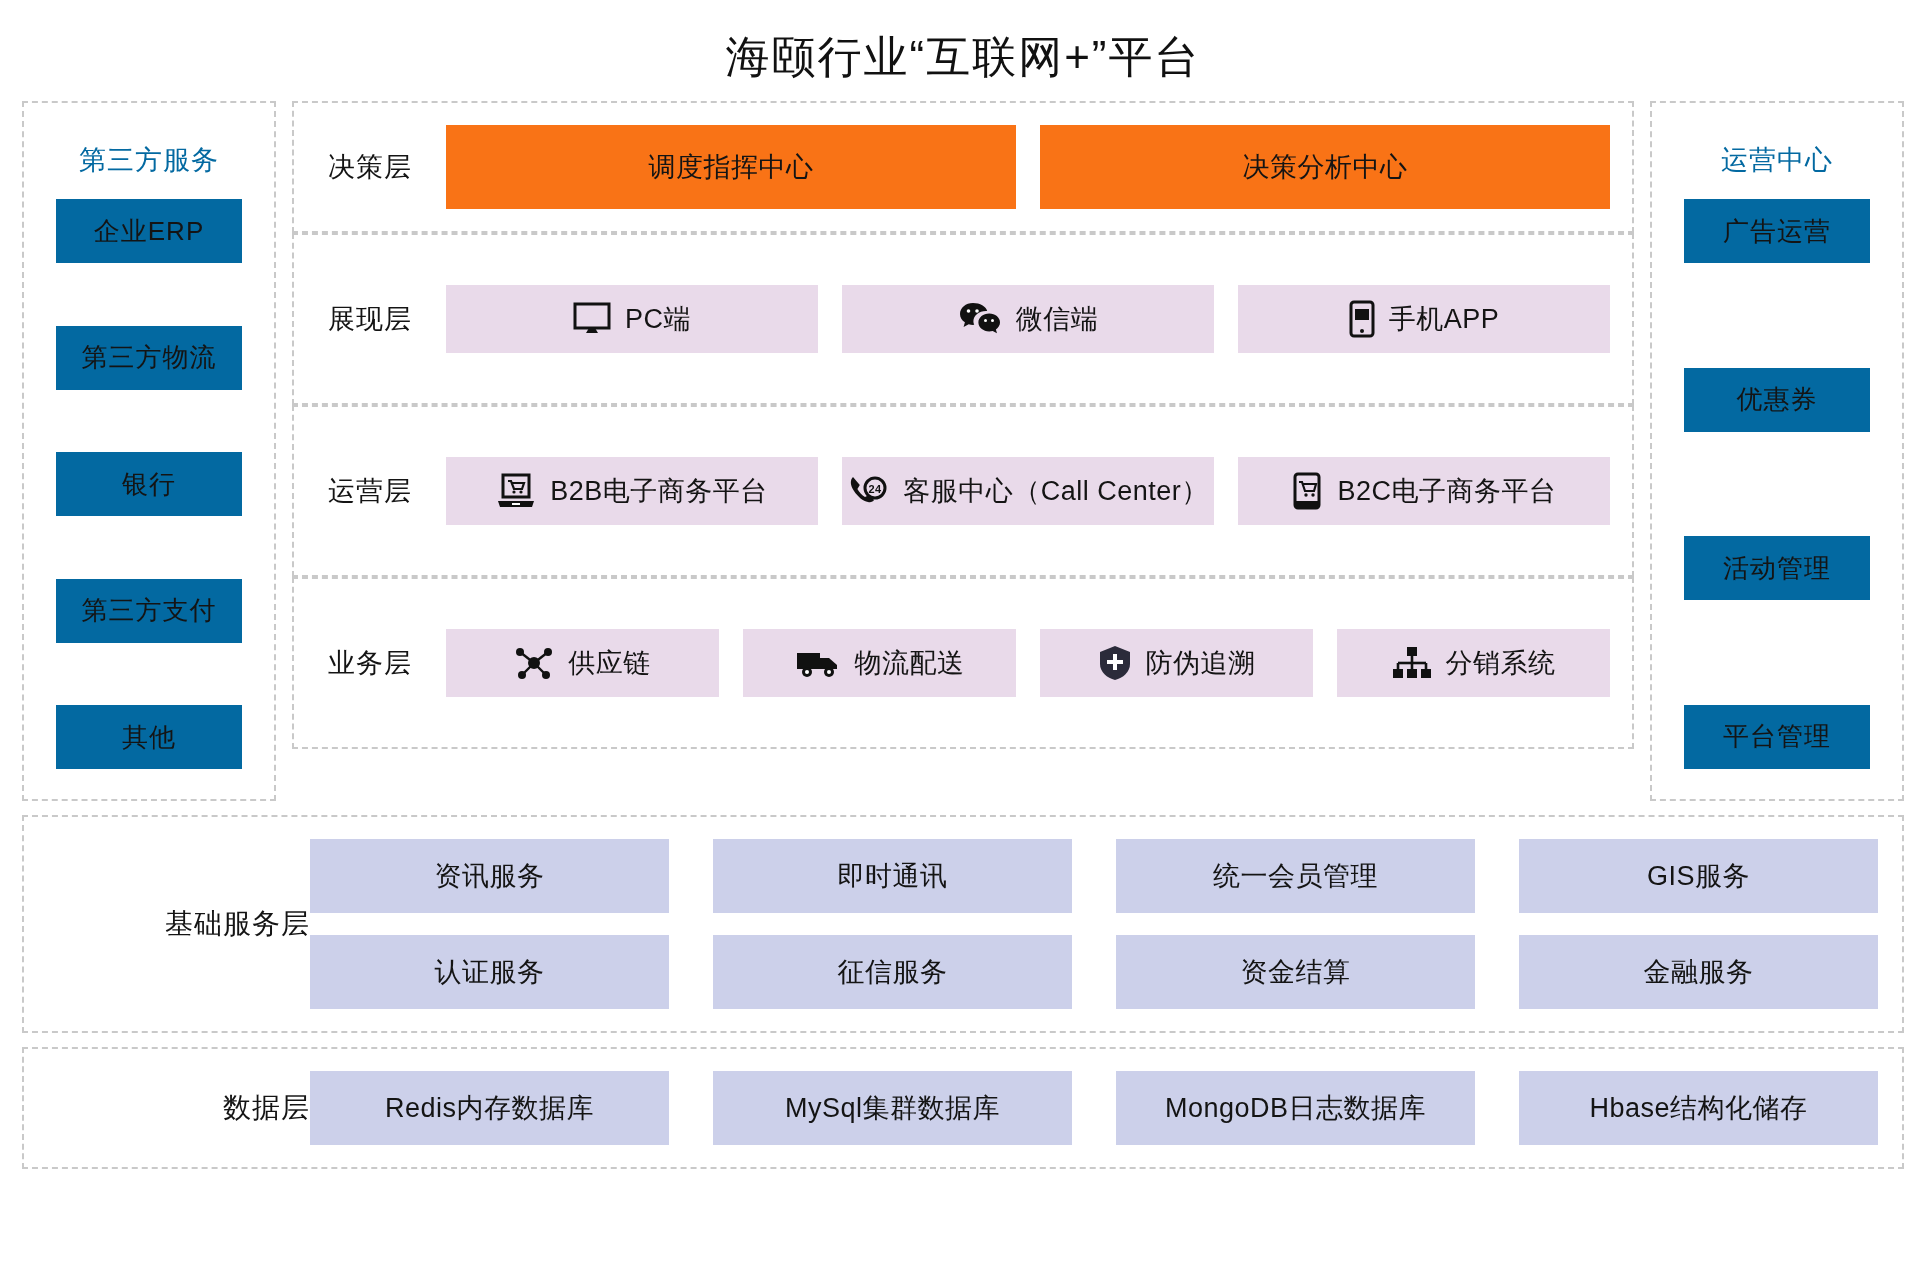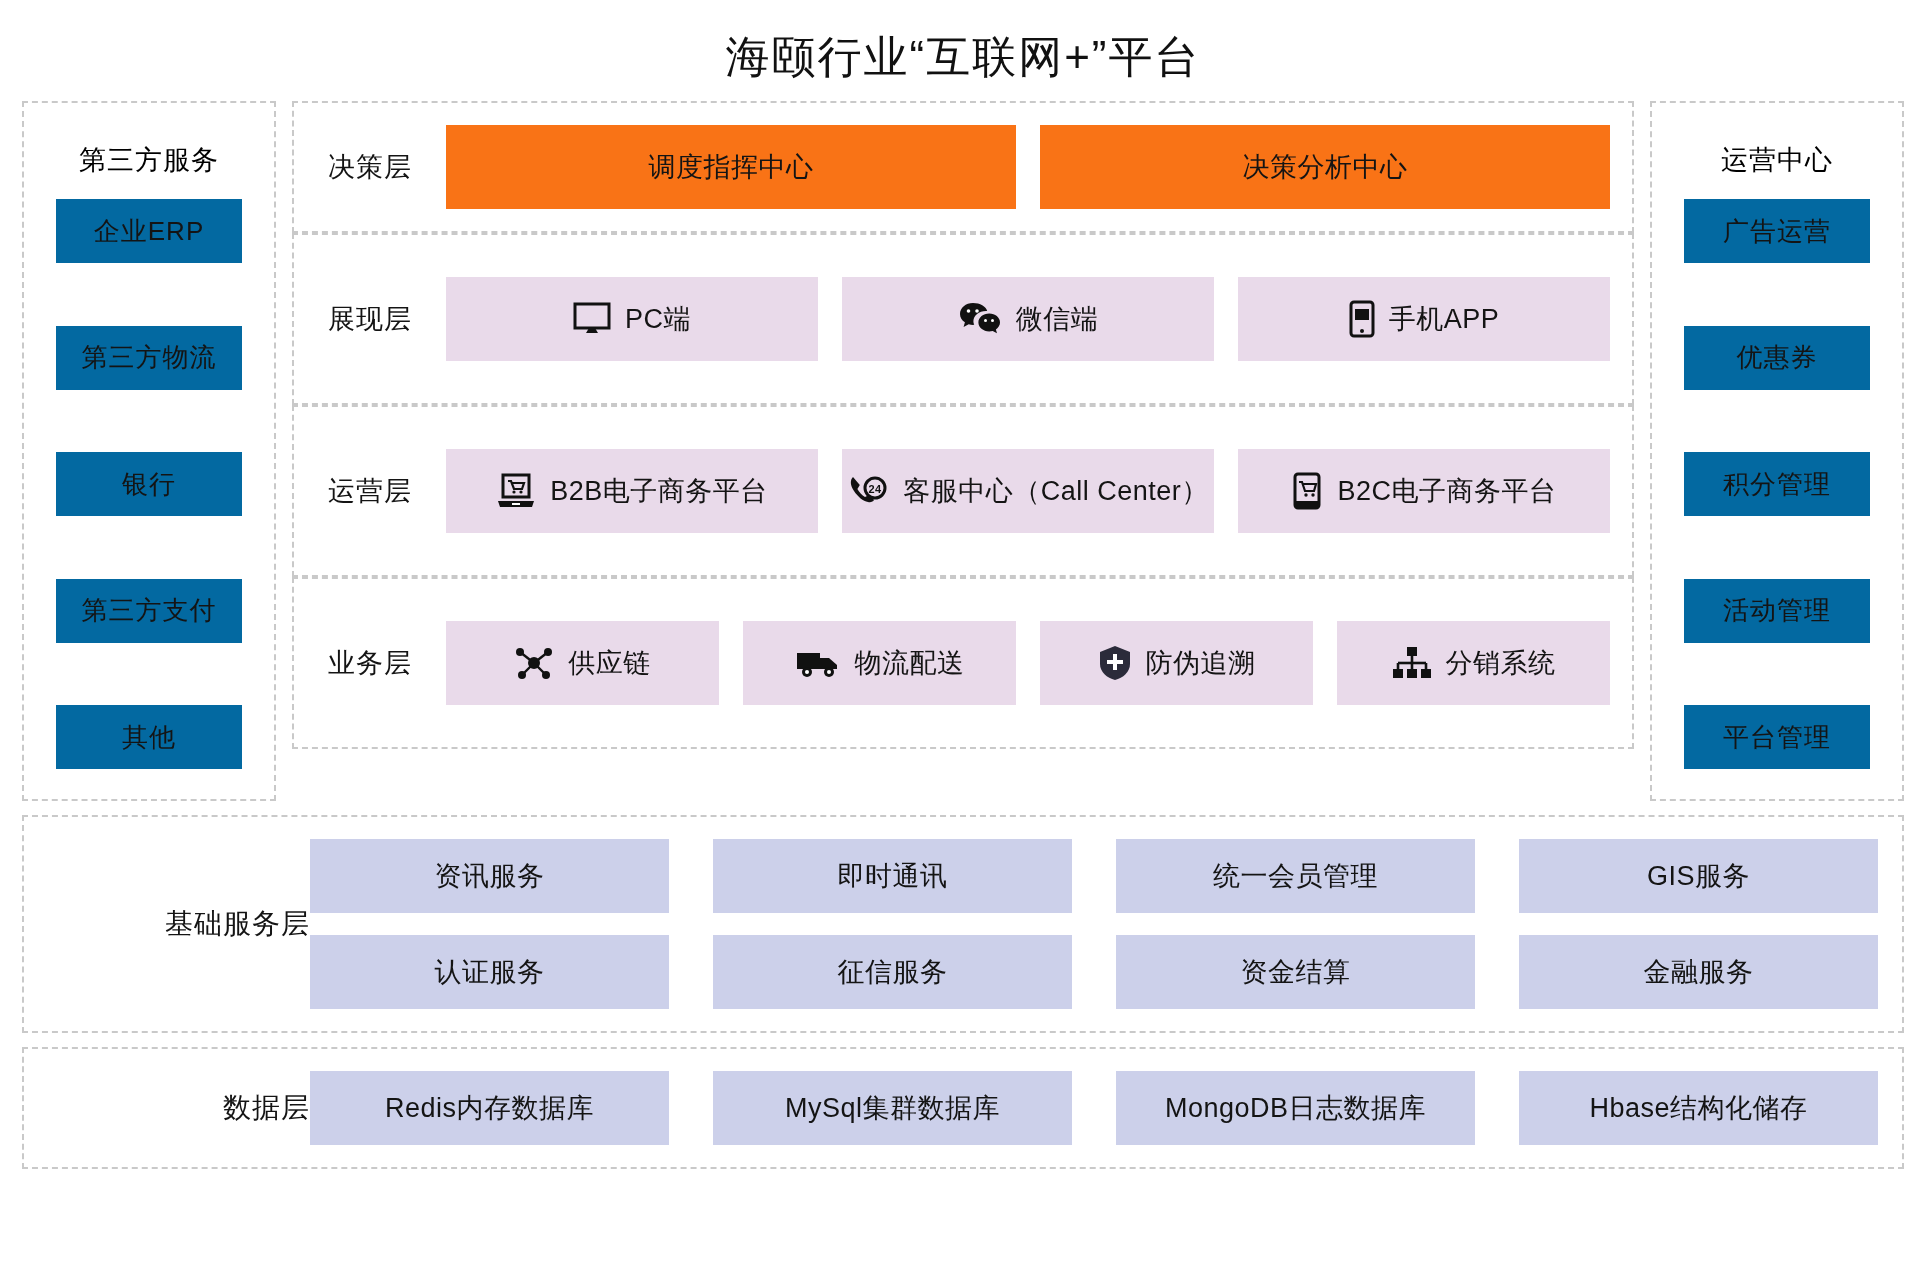--- a/index.html
+++ b/index.html
@@ -45,21 +45,21 @@
     display: flex;
     flex-direction: column;
     align-items: center;
     padding: 18px 0 18px 0;
   }
   .side-title {
     font-size: 27px;
     height: 78px;
     line-height: 78px;
     text-align: left;
-    color: #000000;
+    color: #0369a1;
     letter-spacing: 1px;
   }
   .side-chips {
     flex: 1;
     display: flex;
     flex-direction: column;
     justify-content: space-between;
     width: 100%;
     padding: 0 32px 12px 32px;
   }
@@ -107,21 +107,21 @@
     display: flex;
     align-items: center;
     justify-content: center;
     gap: 14px;
     font-size: 27px;
     color: #141414;
     letter-spacing: 0.5px;
     white-space: nowrap;
   }
   .cell-blue { background: #f97316; height: 84px; }
-  .cell-pink { background: #e9daea; height: 84px; }
+  .cell-pink { background: #e9daea; height: 68px; }
 
   .ico { display: inline-flex; align-items: center; justify-content: center; flex: 0 0 auto; }
 
   
   .row-decision { height: 132px; }
   .row-present  { height: 172px; }
   .row-operate  { height: 172px; }
   .row-business { height: 172px; }
 
   
@@ -348,21 +348,20 @@
         </div>
       </div>
 
     </div>
 
     <div class="dashed side-panel">
       <div class="side-title">运营中心</div>
       <div class="side-chips">
         <div class="chip-purple">广告运营</div>
         <div class="chip-purple">优惠券</div>
-        <div class="chip-purple">积分管理</div>
         <div class="chip-purple">活动管理</div>
         <div class="chip-purple">平台管理</div>
       </div>
     </div>
 
   </div>
 
   <div class="bottom-zone">
     <div class="wide-box">
       <div class="wide-label">基础服务层</div>

